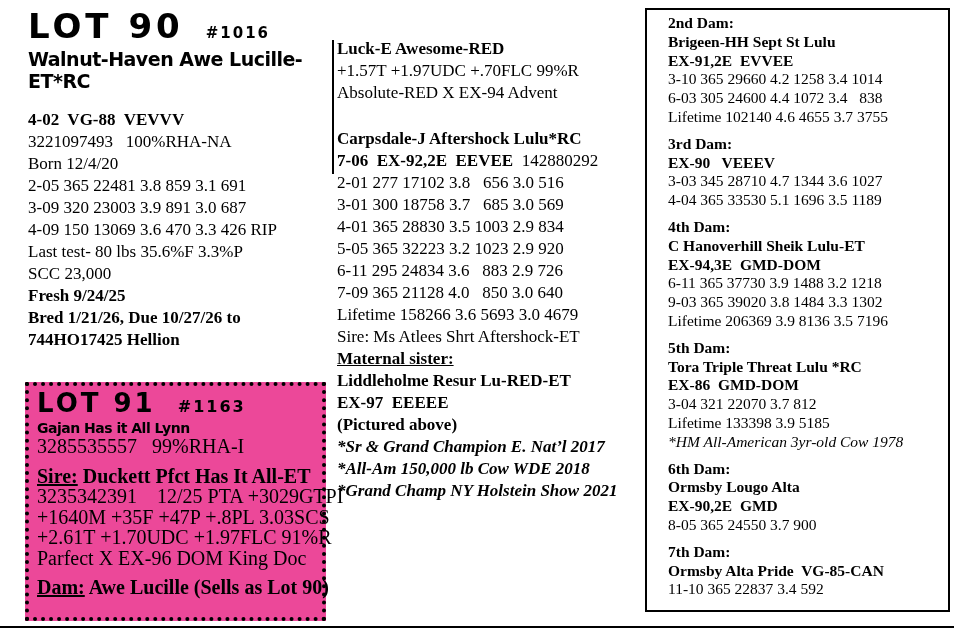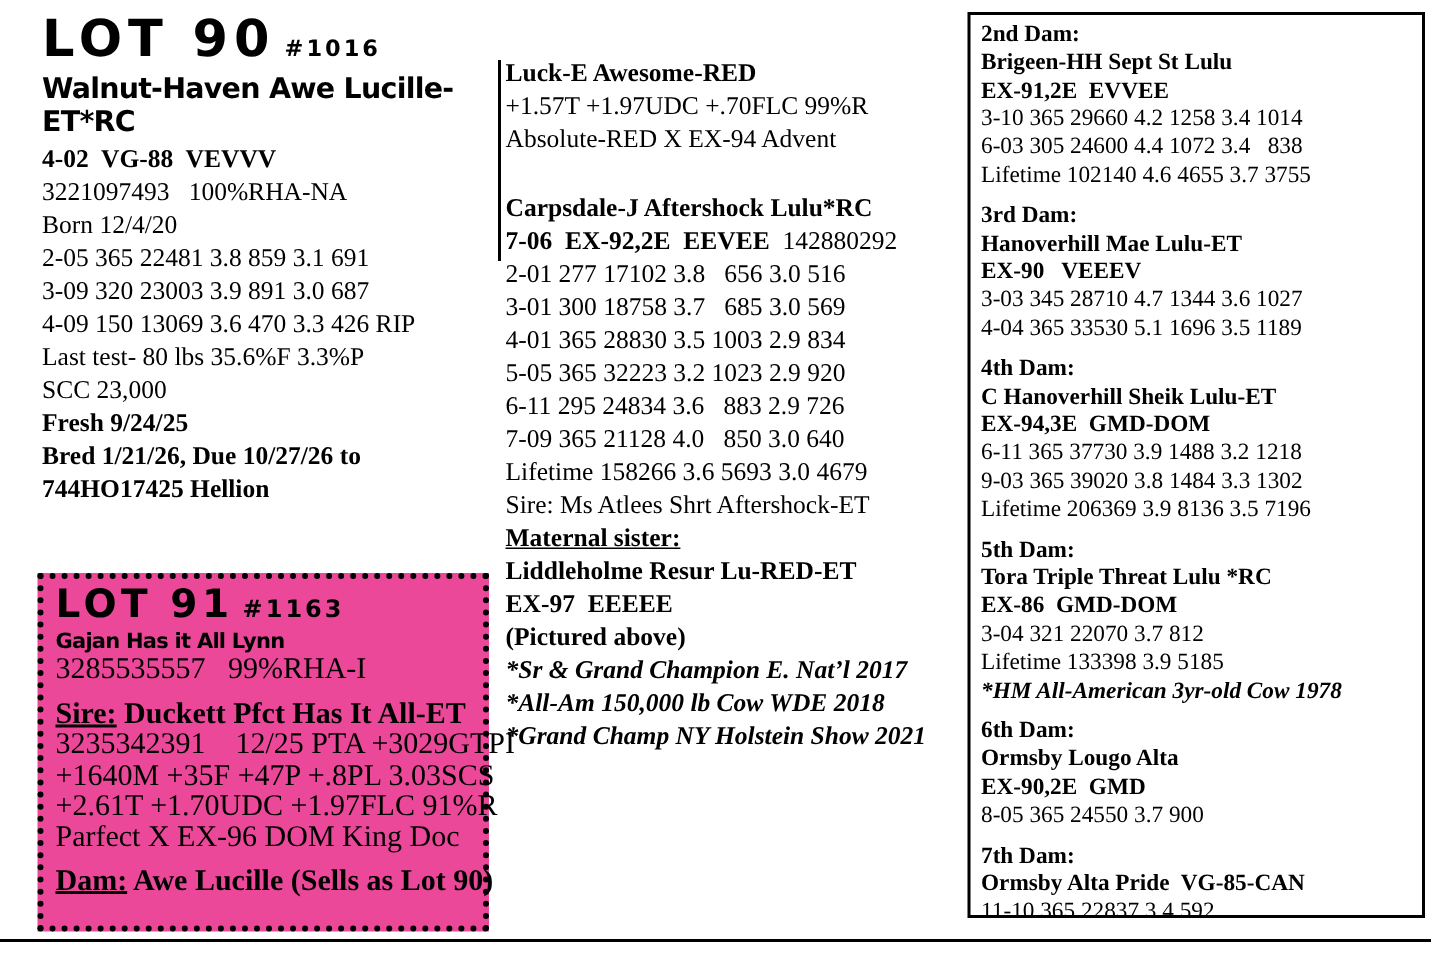--- a/index.html
+++ b/index.html
@@ -8,27 +8,27 @@
   #page {
     position:relative; width:954px; height:640px; background:#ffffff;
     overflow:hidden;
   }
   .b { font-weight:bold; }
   .u { text-decoration:underline; }
   .it { font-style:italic; }
 
   
   #lot90-block { position:absolute; left:28px; top:6px; width:305px; }
-  .lot-header { display:flex; align-items:baseline; gap:6px;
+  .lot-header { display:flex; align-items:baseline; gap:22px;
     font-family:"DejaVu Sans", sans-serif; }
   #lot90-block .lot-title { font-size:34px; font-weight:bold; letter-spacing:4px; }
   #lot90-block .lot-tag { font-size:15px; font-weight:bold; letter-spacing:2px; }
   .animal-name { font-family:"DejaVu Sans", sans-serif; font-weight:bold;
     font-size:19px; letter-spacing:-0.5px; margin-top:2px; }
-  #lot90-block .class-line { font-weight:bold; font-size:17px; margin-top:3px; }
+  #lot90-block .class-line { font-weight:bold; font-size:17px; margin-top:17px; }
   .body-line { font-size:17px; line-height:22px; white-space:pre; }
   #lot90-block .status .body-line { font-weight:bold; }
 
   
   #lot91-box {
     position:absolute; left:25px; top:382px; width:301px; height:239px;
     background:#ec4899; border:4px dotted #000; padding:2px 8px 0 8px;
   }
   #lot91-box .lot-title { font-size:26px; font-weight:bold; letter-spacing:3px; }
   #lot91-box .lot-tag { font-size:16px; font-weight:bold; letter-spacing:2px; }
@@ -39,26 +39,26 @@
   
   #middle-col { position:absolute; left:337px; top:38px; width:303px; }
   #pedigree-vline { position:absolute; left:332px; top:40px; width:2px; height:134px; background:#000; }
   #middle-col .body-line { line-height:22px; }
   #middle-col .gap { height:24px; }
   .bold-line { font-weight:bold; }
 
   
   #dams-panel {
     position:absolute; left:645px; top:8px; width:305px; height:604px;
-    border:2px solid #000; padding:4px 0 0 7px; overflow:hidden;
+    border:2px solid #000; padding:4px 0 0 21px; overflow:hidden;
   }
   .dam-section { margin-bottom:8px; }
   .dam-section > div { font-size:15.5px; line-height:18.8px; white-space:pre; }
   .dam-title, .dam-name, .dam-class { font-weight:bold; }
-  .dam-note { font-weight:bold; font-style:italic; }
+  .dam-note { font-weight:normal; font-style:italic; }
 
   #bottom-rule { position:absolute; left:0; top:626px; width:954px; height:2px; background:#000; }
 </style>
 </head>
 <body>
 
 <div id="page">
 
   <div id="lot90-block">
     <div class="lot-header">
@@ -138,21 +138,20 @@
         <div class="dam-section">
           <div class="dam-title">2nd Dam:</div>
           <div class="dam-name">Brigeen-HH Sept St Lulu</div>
           <div class="dam-class">EX-91,2E  EVVEE</div>
           <div class="dam-line">3-10 365 29660 4.2 1258 3.4 1014</div>
           <div class="dam-line">6-03 305 24600 4.4 1072 3.4   838</div>
           <div class="dam-line">Lifetime 102140 4.6 4655 3.7 3755</div>
         </div>
         <div class="dam-section">
           <div class="dam-title">3rd Dam:</div>
-          <div class="dam-name">Hanoverhill Mae Lulu-ET</div>
           <div class="dam-class">EX-90   VEEEV</div>
           <div class="dam-line">3-03 345 28710 4.7 1344 3.6 1027</div>
           <div class="dam-line">4-04 365 33530 5.1 1696 3.5 1189</div>
         </div>
         <div class="dam-section">
           <div class="dam-title">4th Dam:</div>
           <div class="dam-name">C Hanoverhill Sheik Lulu-ET</div>
           <div class="dam-class">EX-94,3E  GMD-DOM</div>
           <div class="dam-line">6-11 365 37730 3.9 1488 3.2 1218</div>
           <div class="dam-line">9-03 365 39020 3.8 1484 3.3 1302</div>

